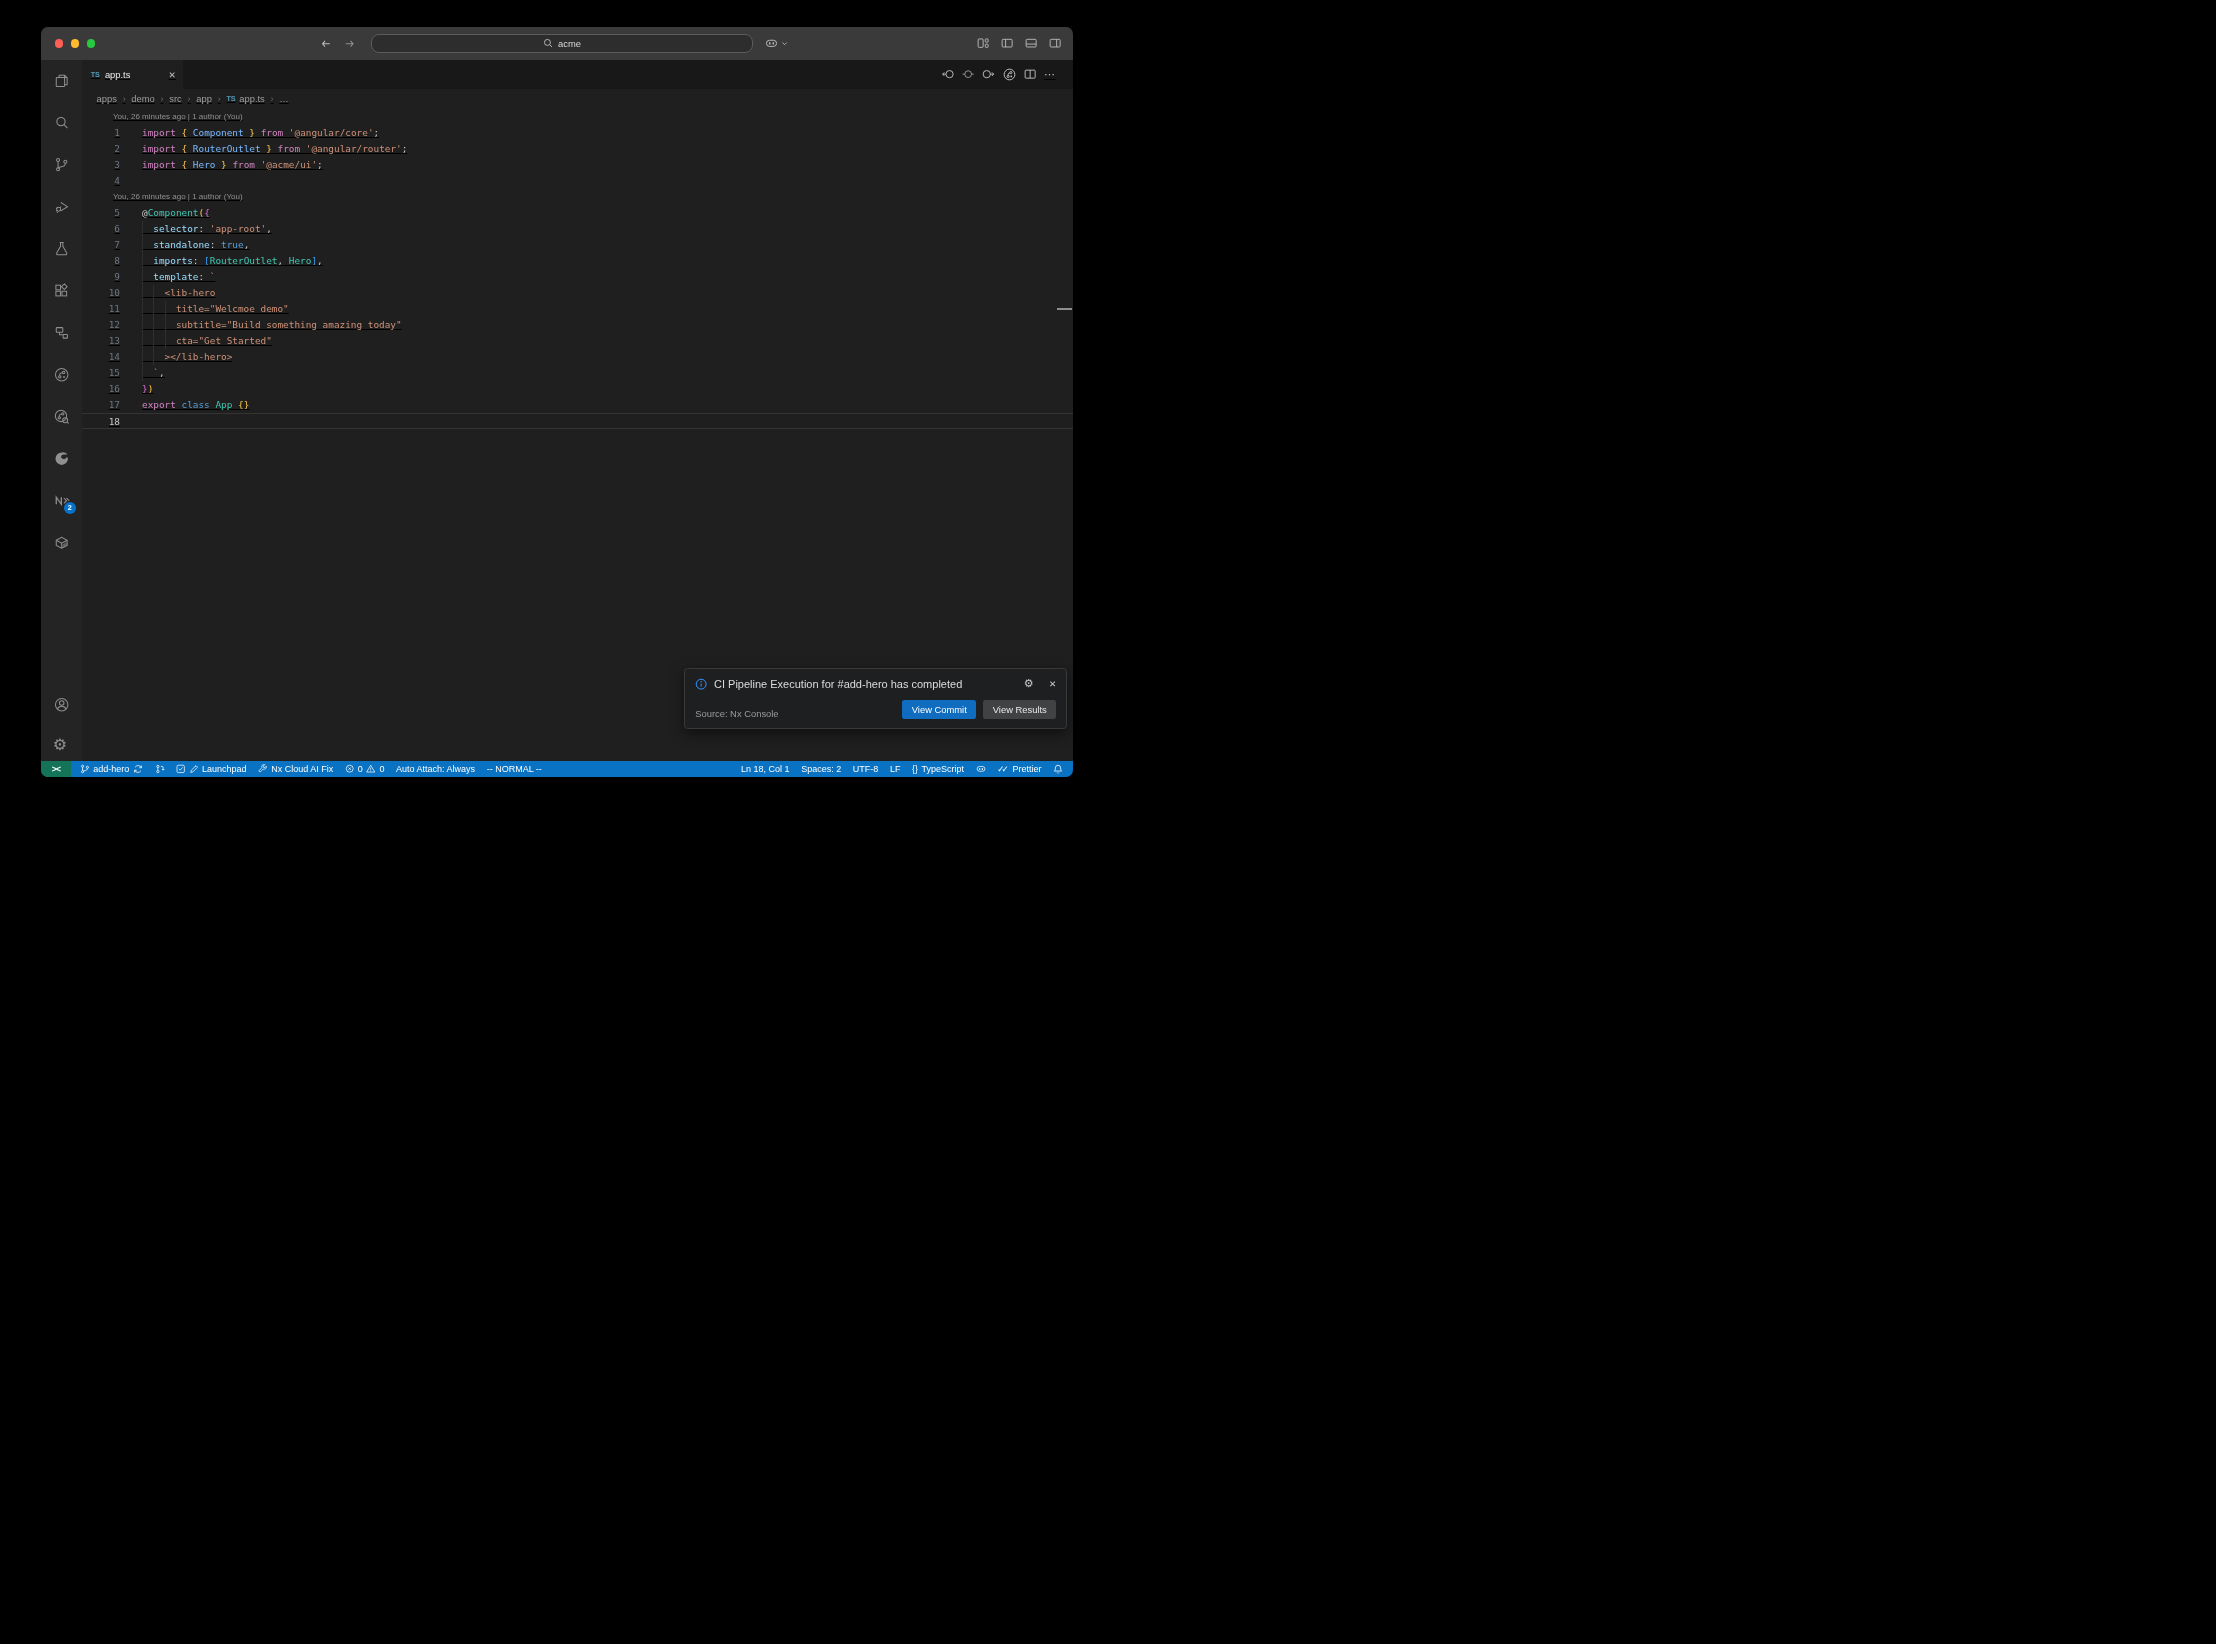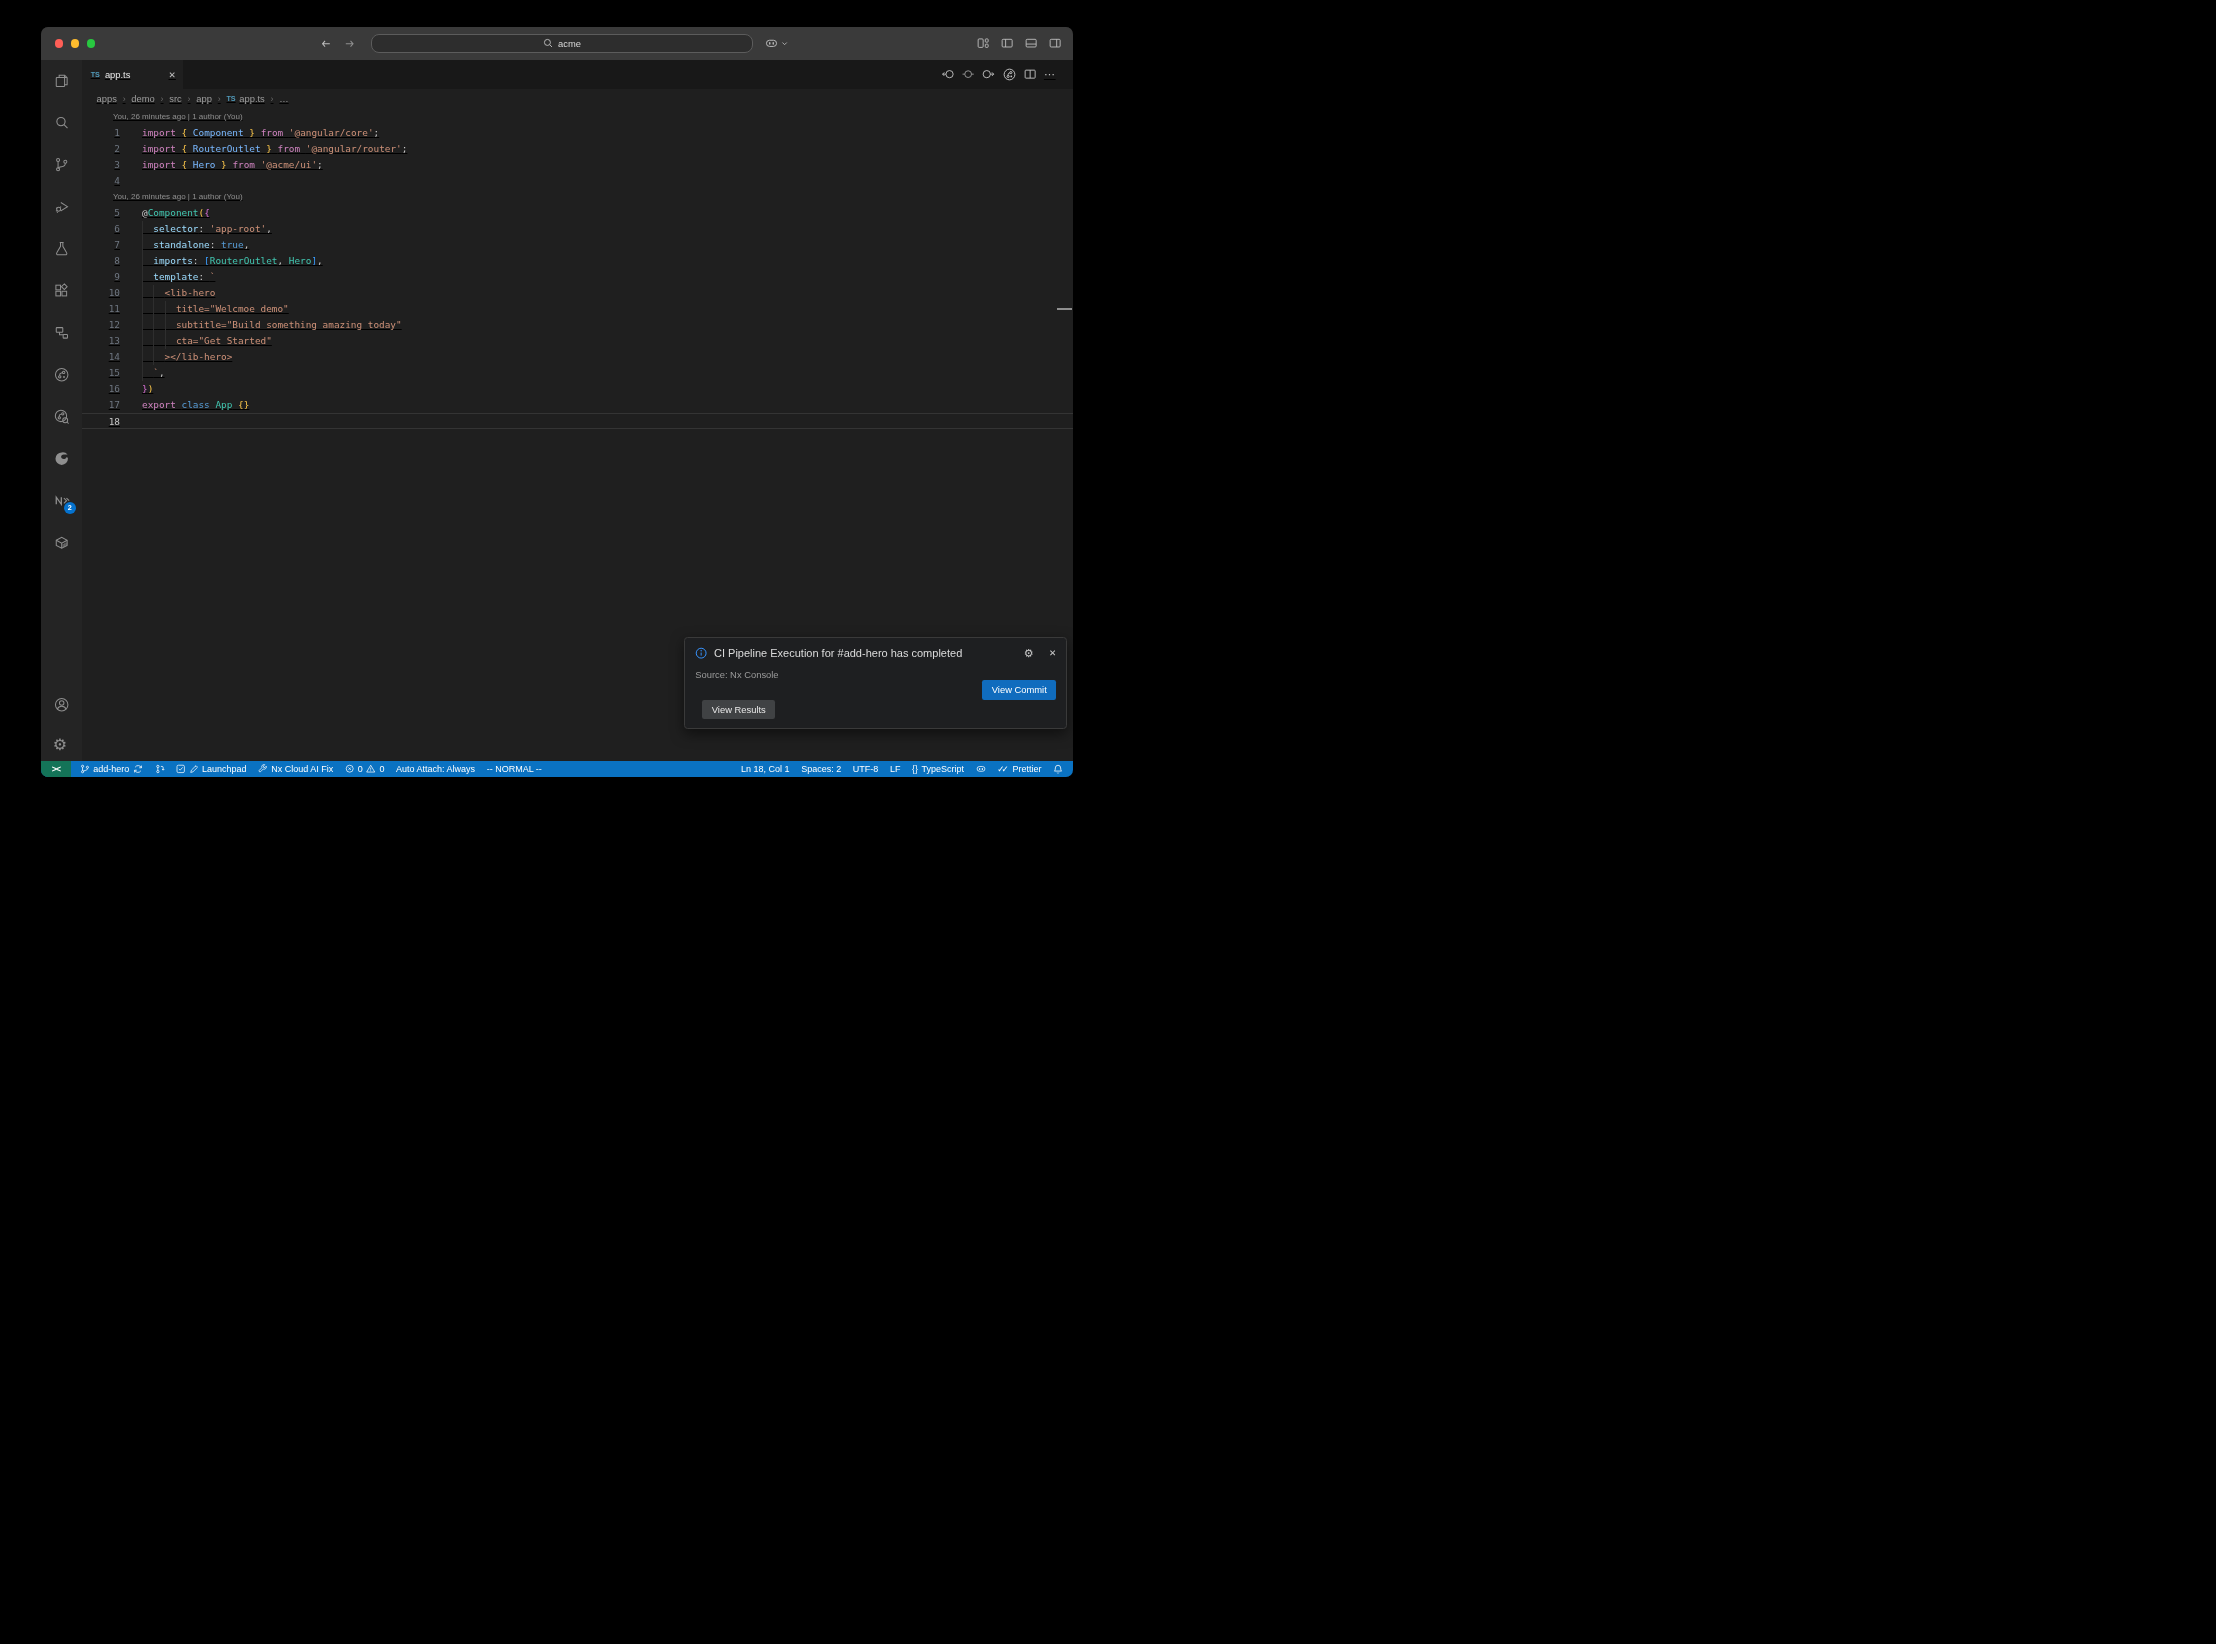--- a/index.html
+++ b/index.html
@@ -62,21 +62,21 @@
   .overview-dash { position:absolute; top:200px; right:0.7px; width:15px; height:2.2px; background:#8F8F8F; }
 
   
   .toast { position:absolute; right:5.8px; bottom:32px; width:383px; background:#1E1F21;
            border:0.7px solid #3A3A3A; border-radius:3.6px; box-shadow:0 4.3px 13px rgba(0,0,0,.5);
            padding:8.7px 10px; z-index:5; }
   .toast-head { display:flex; align-items:center; gap:6.5px; }
   .toast-title { font-size:11px; color:#DCDCDC; flex:1; }
   .toast-gear { font-size:11px; color:#C8C8C8; margin-right:8.7px; }
   .toast-close { font-size:8.7px; color:#C8C8C8; }
-  .toast-foot { display:flex; align-items:flex-start; margin-top:9.4px;flex-direction:column; }
+  .toast-foot { display:flex; align-items:flex-end; margin-top:9.4px; }
   .toast-source { color:#9B9B9B; font-size:9.4px; }
   .btn { border:none; border-radius:2.2px; padding:4.3px 9.4px; font-size:9.4px; font-family:inherit; }
   .btn-primary { background:#106CBE; color:#fff; margin-left:auto; }
   .btn-secondary { background:#404244; color:#E8E8E8; margin-left:7.2px; }
 
   
   .statusbar { height:16px; background:#0A72C2; display:flex; align-items:stretch; color:#FFF;
                font-size:9px; flex:none; }
   .sb-remote { width:30px; background:#147458; display:flex; align-items:center; justify-content:center;
                font-weight:700; font-size:8.7px; letter-spacing:-0.7px; flex:none; }

